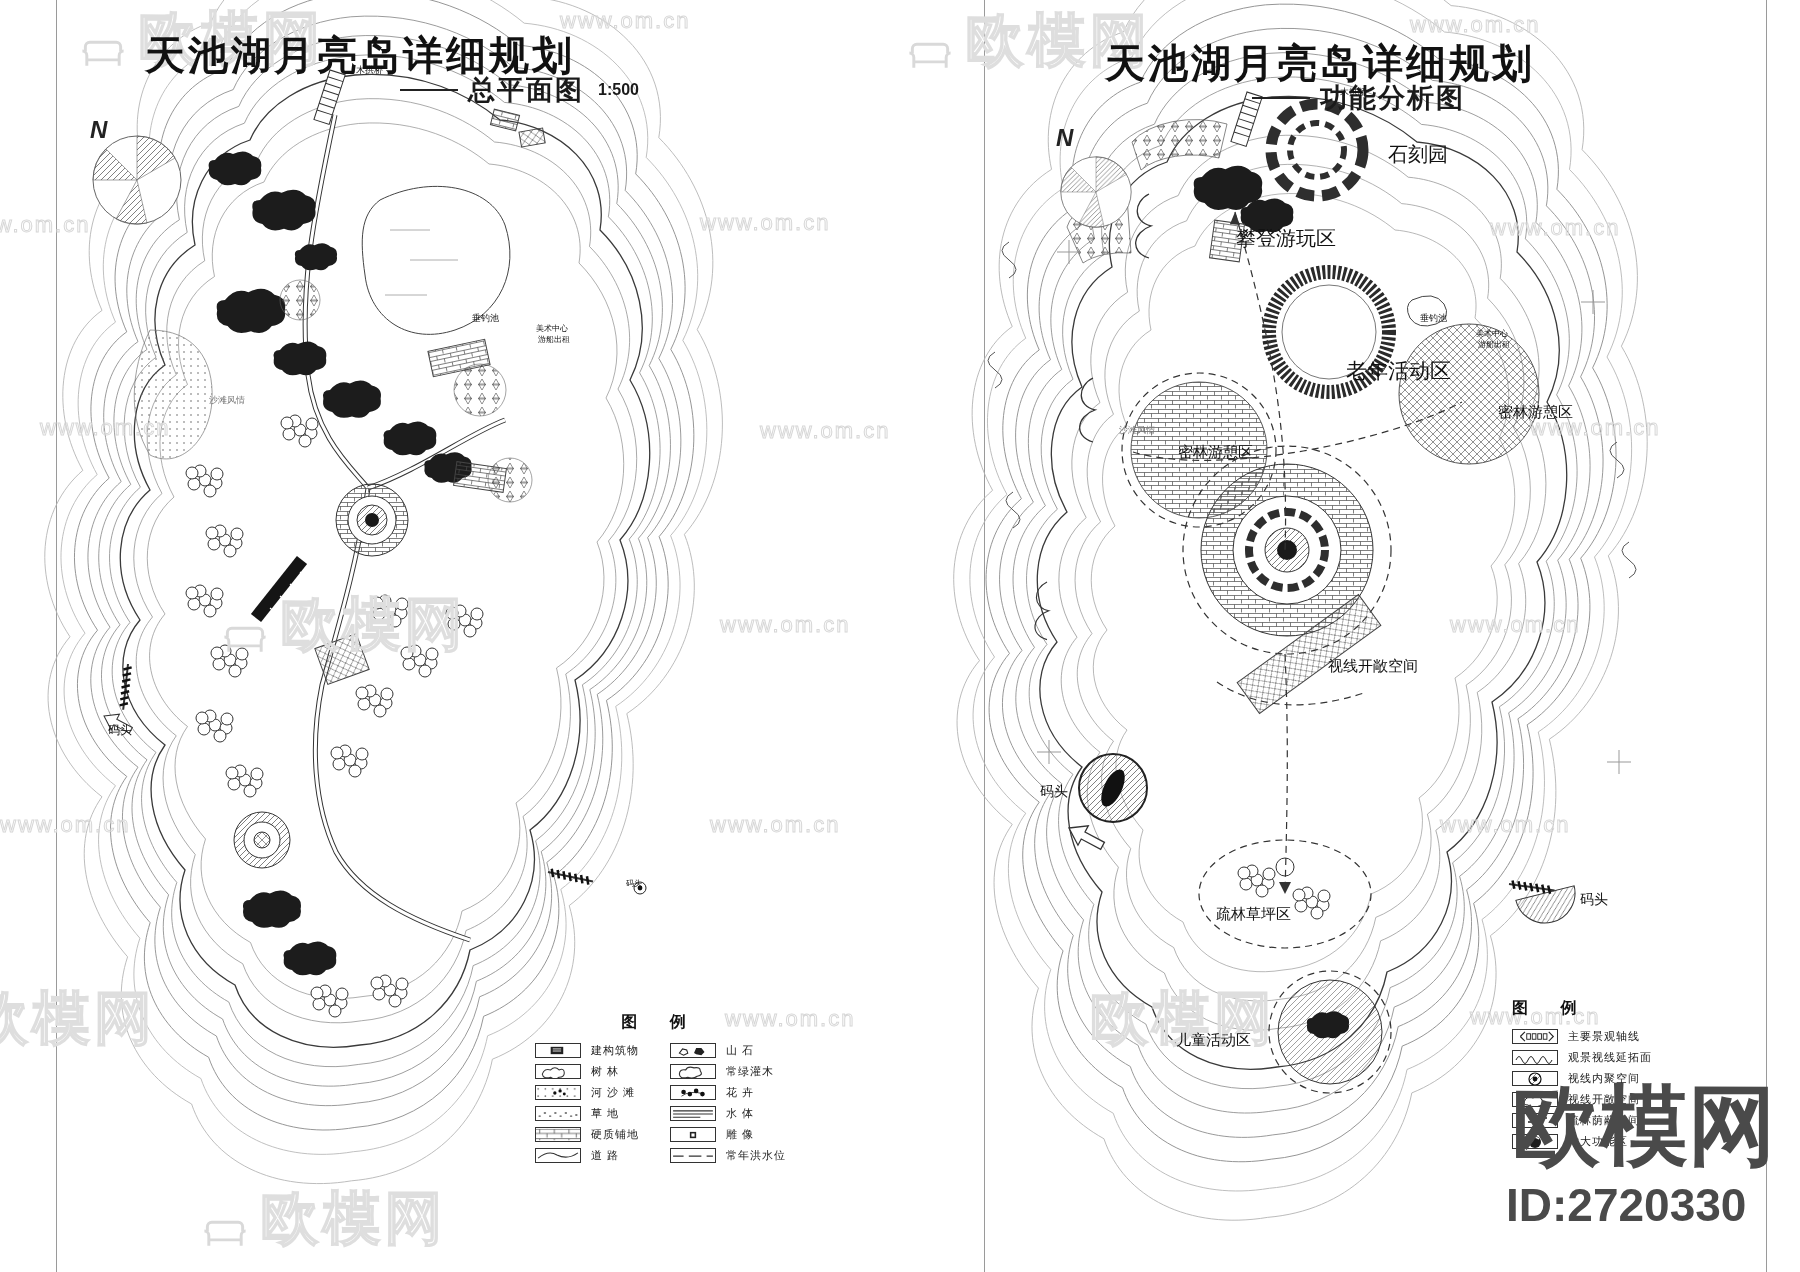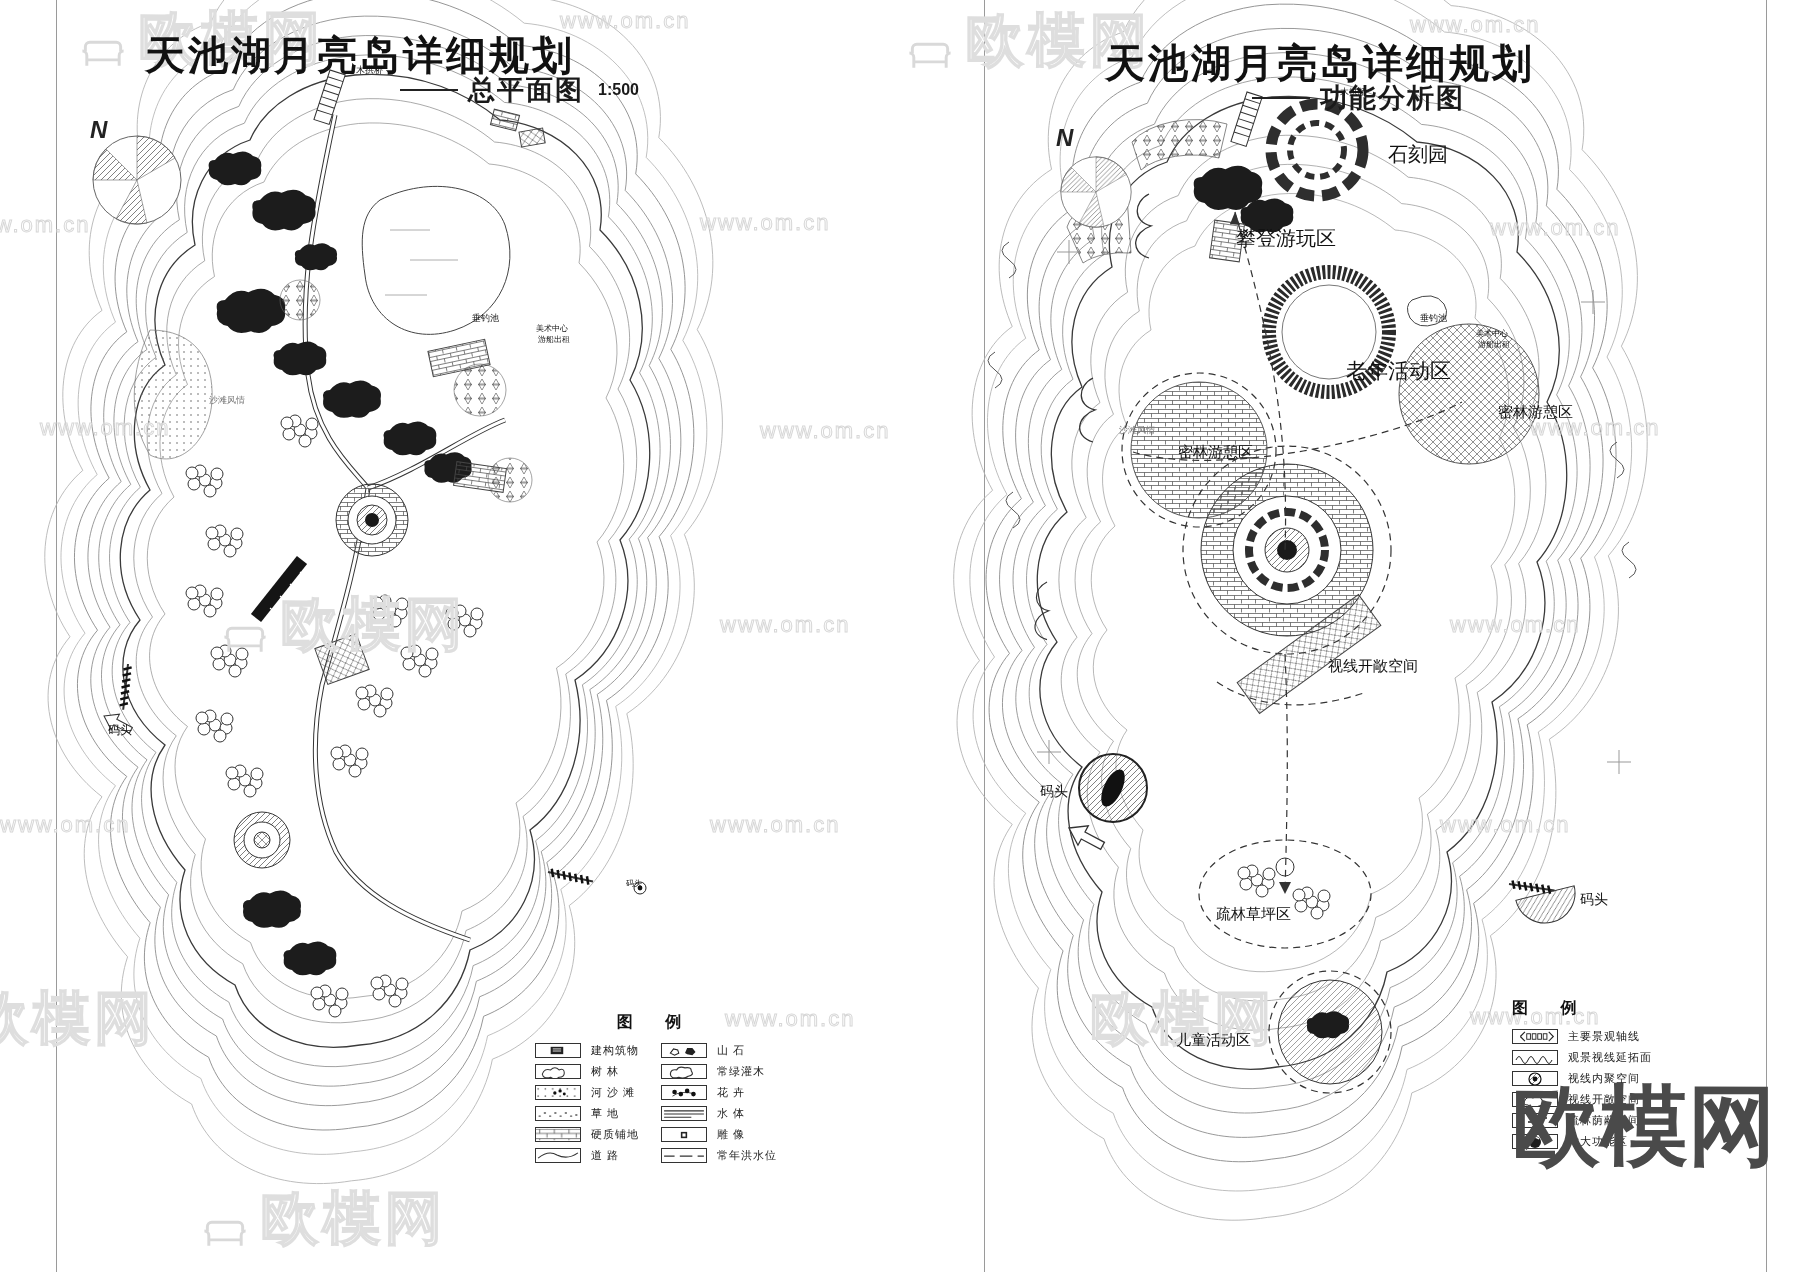--- a/index.html
+++ b/index.html
@@ -15,21 +15,21 @@
   .nletter{position:absolute;font-size:24px;font-style:italic;font-weight:bold;color:#222;}
   
   .lbl{position:absolute;color:#111;white-space:nowrap;line-height:1;}
   .lbl.gray{color:#777;margin-left:43px;}
   
   .legend{position:absolute;}
   .legtitle{font-weight:bold;font-size:16px;letter-spacing:14px;color:#111;margin-bottom:10px;text-align:center;}
   .legrow{display:flex;align-items:center;margin-bottom:7px;height:14px;}
   .symbox{width:44px;height:13px;border:1px solid #333;margin-right:10px;flex:none;display:block;}
   .leglab{font-size:11px;letter-spacing:1px;white-space:nowrap;}
-  .legcols{display:flex;gap:22px;}
+  .legcols{display:flex;gap:31px;}
   
   .wm{position:absolute;pointer-events:none;}
   .wmtext{font-size:22px;font-weight:normal;letter-spacing:2px;color:transparent;-webkit-text-stroke:1px #d7d7d7;white-space:nowrap;}
   .wmbrand{font-size:58px;font-weight:bold;letter-spacing:4px;color:transparent;-webkit-text-stroke:1.5px #dedede;white-space:nowrap;}
   .sofa{vertical-align:middle;margin-right:6px;}
   
   .brand-site{position:absolute;left:1512px;top:1082px;font-size:88px;font-weight:bold;color:#4a4a4a;letter-spacing:0;line-height:1;}
   .brand-id{position:absolute;left:1506px;top:1182px;font-size:46px;font-weight:bold;color:#4a4a4a;line-height:1;}
   
   .c{fill:none;stroke:#8f8f8f;stroke-width:.8;}
@@ -568,14 +568,15 @@
       <div class="legrow">
           <svg class="symbox" viewBox="0 0 42 13">
             <use href="#sym-zone"></use>
           </svg>
           <span class="leglab">六大功能区</span>
         </div>
     </div>
   </div>
 
   <div class="brand-site">欧模网</div>
+  <div class="brand-id">ID:2720330</div>
 
 </div>
 
 </body></html>

